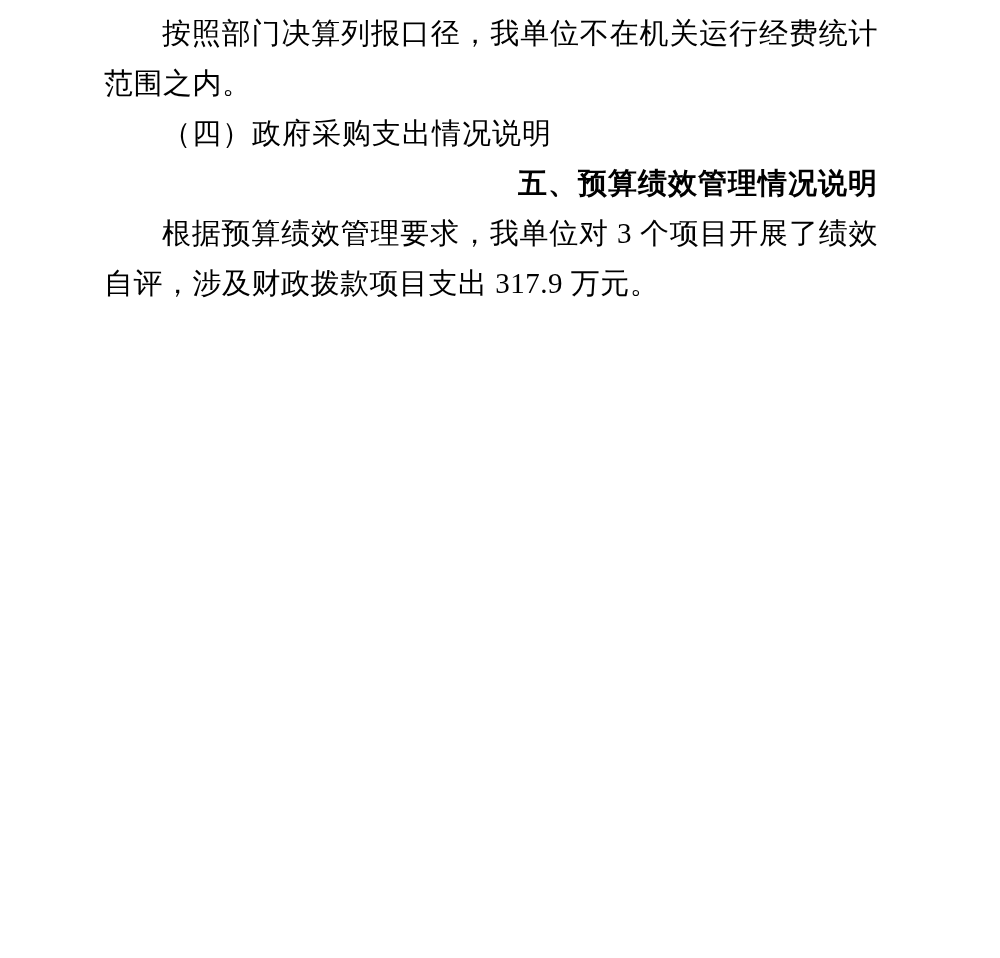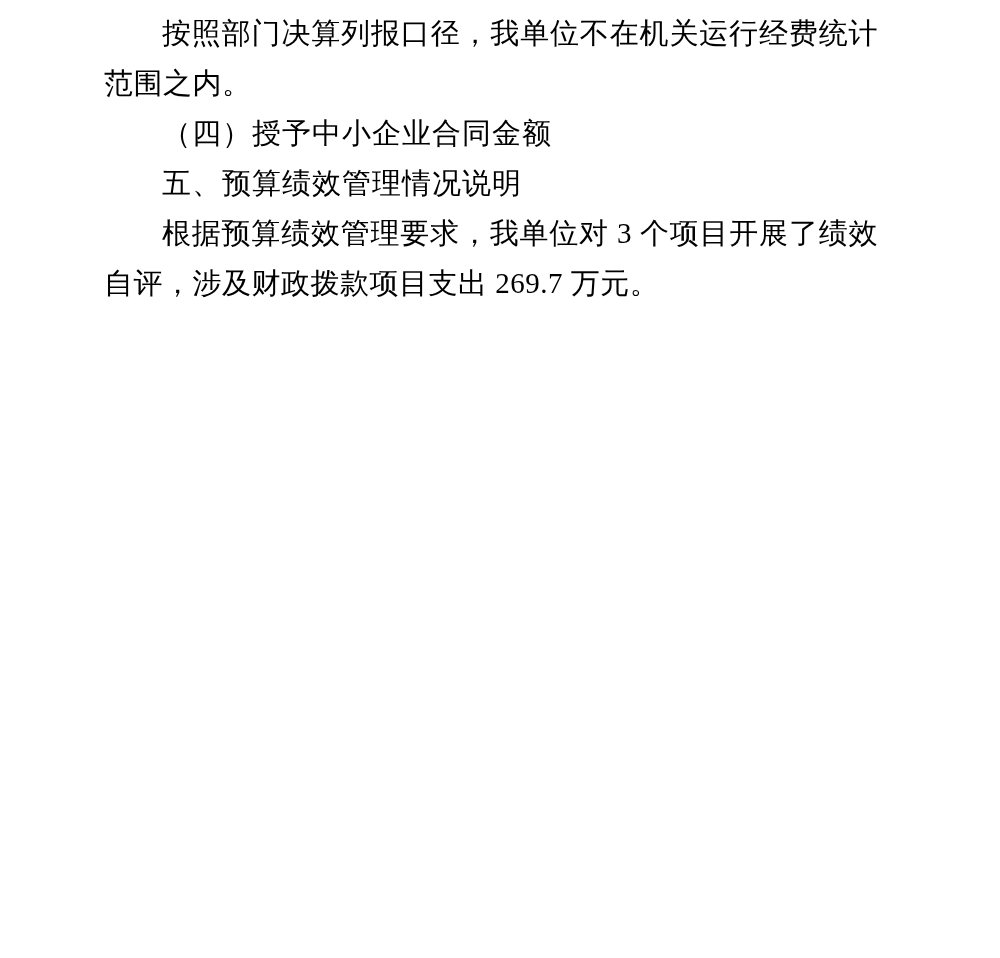--- a/index.html
+++ b/index.html
@@ -36,34 +36,35 @@
     letter-spacing: 0.5px;
   }
   .subheading {
     text-indent: 2em;
     font-weight: normal;
     letter-spacing: 1px;
   }
   .heading-bold {
     text-indent: 2em;
     font-family: "Liberation Sans", "DejaVu Sans", sans-serif;
-    font-weight: 400;
+    font-weight: 700;
     letter-spacing: 1px;
+    text-align: right;
   }
 </style>
 </head>
 <body>
 
 <div class="page">
 
   <p class="body-para">按照部门决算列报口径，我单位不在机关运行经费统计范围之内。</p>
 
 
 
-  <h3 class="subheading">（四）授予中小企业合同金额</h3>
+  <h3 class="subheading">（四）政府采购支出情况说明</h3>
 
 
   <h2 class="heading-bold">五、预算绩效管理情况说明</h2>
 
 
-  <p class="body-para">根据预算绩效管理要求，我单位对 3 个项目开展了绩效自评，涉及财政拨款项目支出 269.7 万元。</p>
+  <p class="body-para">根据预算绩效管理要求，我单位对 3 个项目开展了绩效自评，涉及财政拨款项目支出 317.9 万元。</p>
 
 </div>
 
 </body></html>

